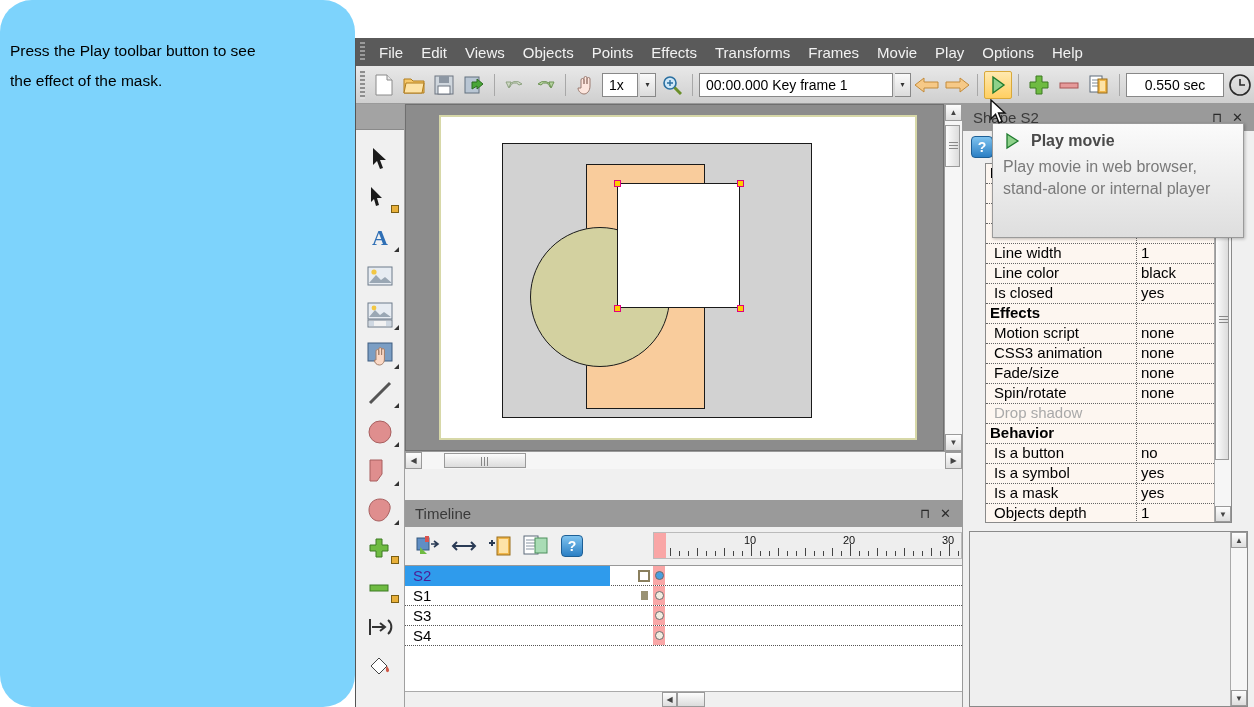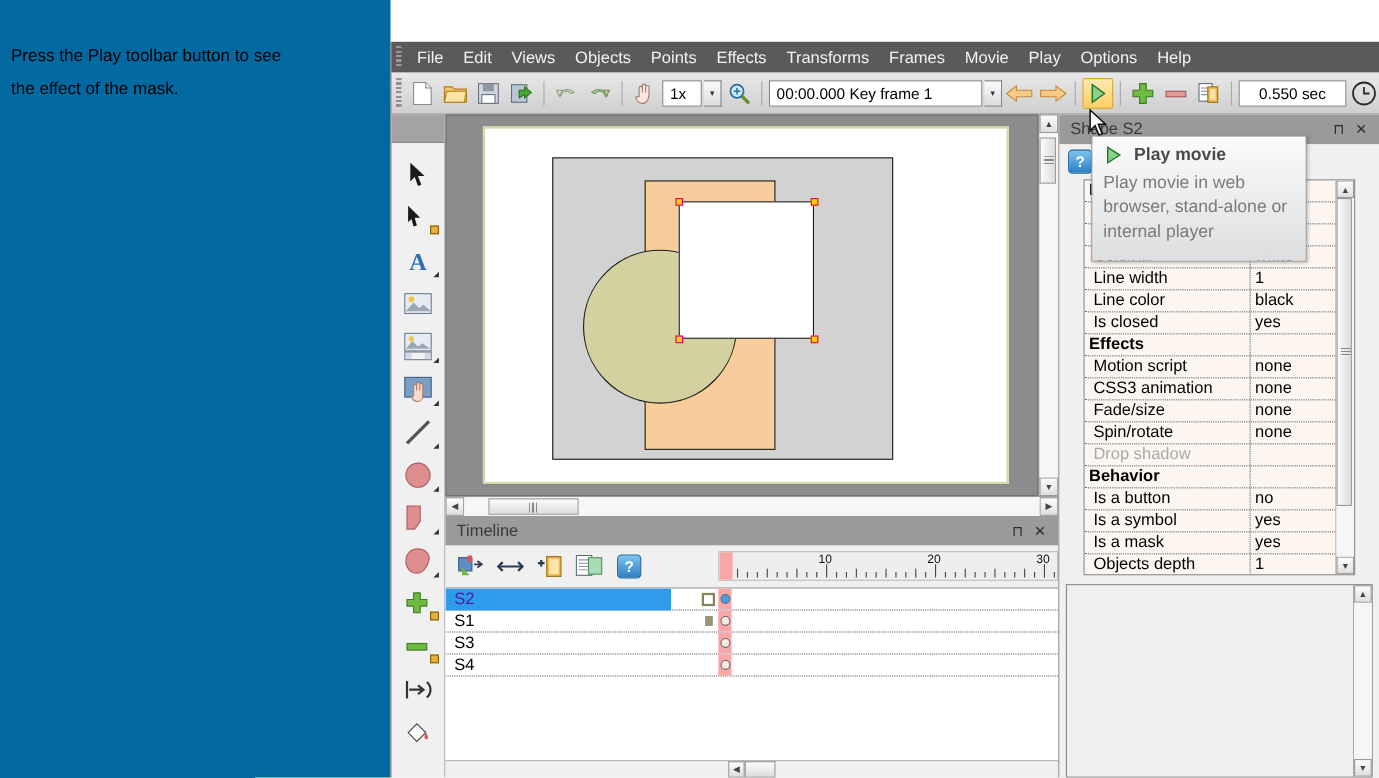--- a/index.html
+++ b/index.html
@@ -7,23 +7,23 @@
     width: 1254px; height: 707px;
     background: #ffffff;
     font-family: "Liberation Sans", sans-serif;
     overflow: hidden;
   }
   #root { position: relative; width: 1254px; height: 707px; }
 
   
   .instruction {
     position: absolute; left: 0; top: 0; width: 355px; height: 707px;
-    background: #0369a1;
+    background: #7dd3fc;
     padding: 36px 24px 0 10px;
-    font-size: 15.5px; color: #000; line-height: 30px;
+    font-size: 15.5px; color: #000; line-height: 30px; border-radius: 32px;
   }
 
   
   .app {
     position: absolute; left: 355px; top: 38px;
     width: 899px; height: 669px;
     background: #f0f0f0;
     border-left: 1px solid #555;
   }
 
@@ -150,21 +150,21 @@
   .sb-grip-v {
     position: absolute; left: 50%; top: 3px; transform: translateX(-50%);
     width: 8px; height: 9px;
     background-image: repeating-linear-gradient(to right,#888 0 1px,transparent 1px 3px);
   }
 
   
   .timeline { flex: 1; display: flex; flex-direction: column; background: #f0f0f0; min-height: 0; }
   .tl-title {
     height: 27px; background: #9a9a9a; display: flex; align-items: center;
-    padding: 0 6px 0 10px; color: #3a3a3a; font-size: 15px;
+    padding: 0 6px 0 10px; color: #3a3a3a; font-size: 15px; margin-top: 31px;
   }
   .tl-title .sp { flex: 1; }
   .tl-pin, .tl-close { font-size: 13px; color: #2a2a2a; padding: 0 5px; }
   .tl-toolbar {
     height: 38px; display: flex; align-items: center; padding-left: 8px; gap: 6px;
     background: #f0f0f0; position: relative;
   }
   .tl-btn { width: 30px; height: 28px; display: flex; align-items: center; justify-content: center; }
   .ruler {
     position: absolute; left: 248px; right: 0; top: 5px; height: 27px;
@@ -218,21 +218,21 @@
   .prow.dim .k { color: #a9a9a9; }
   .prop-sb { width: 17px; background: #f2f2f2; border-left: 1px solid #aaa;
              display: flex; flex-direction: column; }
   .notepane {
     margin: 8px 6px 0 6px; flex: 1; background: #efefef; border: 1px solid #8a8a8a; display: flex;
   }
   .note-inner { flex: 1; }
 
   
   .tooltip {
-    position: absolute; left: 992px; top: 123px; width: 196px; height: 115px;
+    position: absolute; left: 992px; top: 123px; width: 252px; height: 115px;
     background: linear-gradient(to bottom,#fbfbfb,#dedede);
     border: 1px solid #9a9a9a; box-shadow: 1px 1px 3px rgba(0,0,0,.25);
     padding: 8px 12px 4px 10px; z-index: 40;
   }
   .tt-head { display: flex; align-items: center; gap: 10px; }
   .tt-title { font-size: 16px; font-weight: bold; color: #4a4a4a; }
   .tt-body { margin-top: 6px; font-size: 16px; color: #7a7a7a; line-height: 22px; }
 
   
   .cursor { position: absolute; left: 989px; top: 99px; z-index: 60; pointer-events: none; }

